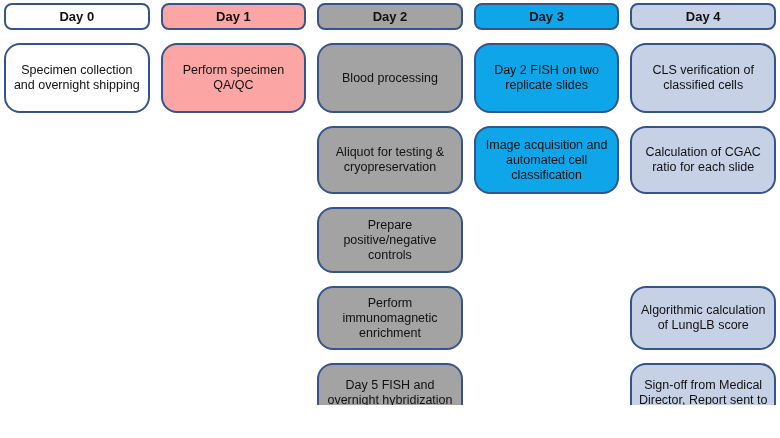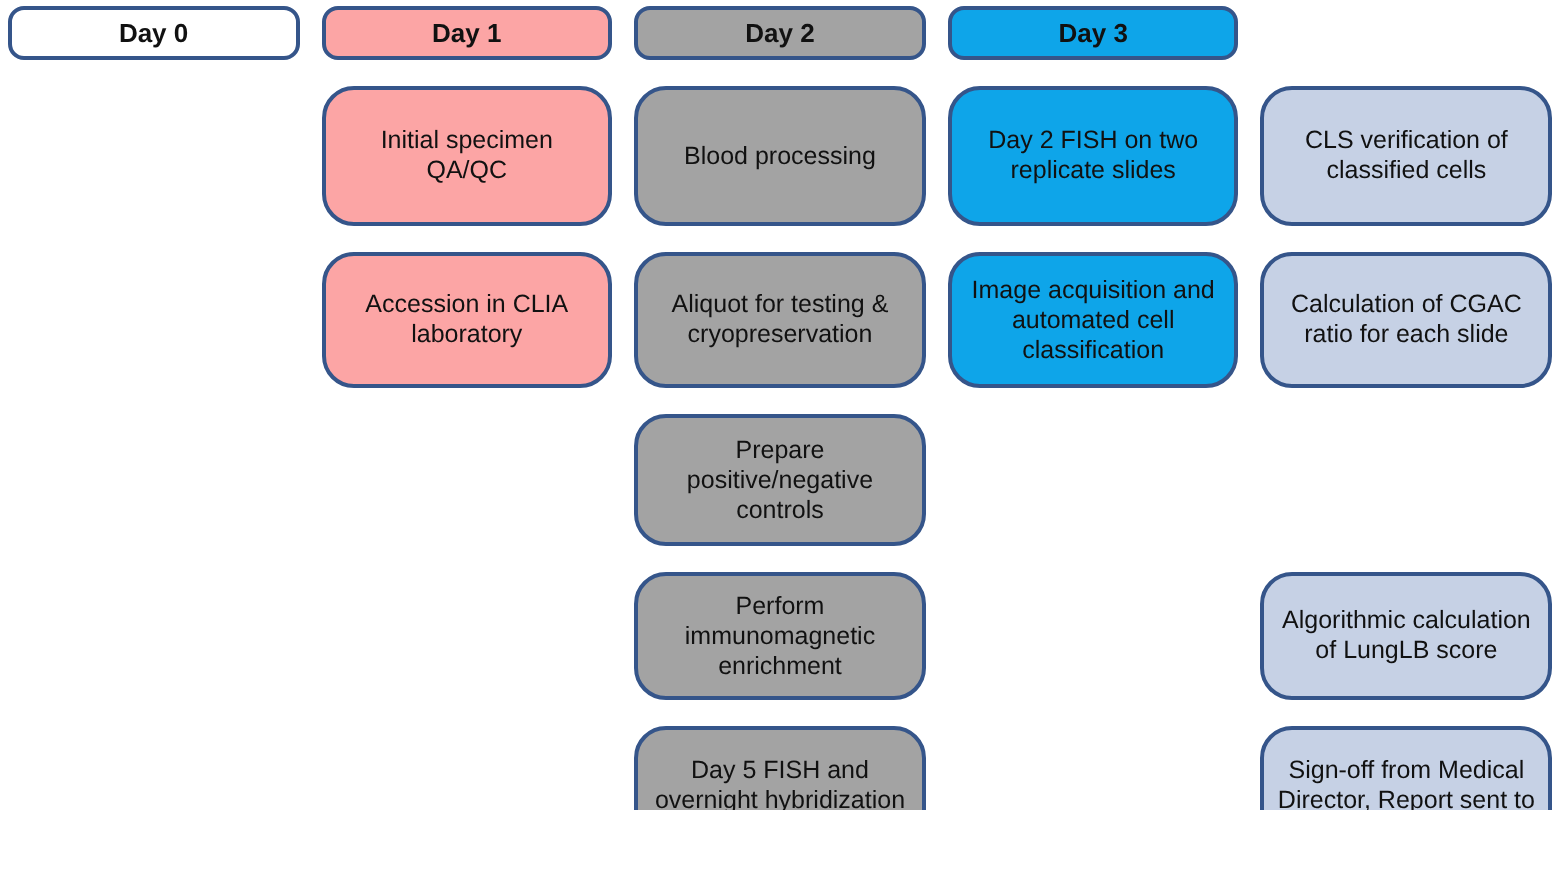--- a/index.html
+++ b/index.html
@@ -52,35 +52,36 @@
   .r1 { grid-row: 1; } .r2 { grid-row: 2; } .r3 { grid-row: 3; }
   .r4 { grid-row: 4; } .r5 { grid-row: 5; } .r6 { grid-row: 6; }
 </style>
 </head>
 <body>
 
 <div class="canvas">
   <div class="grid">
 
     <div class="box hdr f0 c1 r1">Day 0</div>
+    <div class="box f0 c1 r2">Specimen collection and overnight shipping</div>
 
     <div class="box hdr f1 c2 r1">Day 1</div>
-    <div class="box f1 c2 r2">Initial specimen QA/QC</div>
-    <div class="box f1 c2 r3">Accession in CLIA laboratory</div>
+    <div class="box f1 c2 r2">Perform specimen QA/QC</div>
 
     <div class="box hdr f2 c3 r1">Day 2</div>
     <div class="box f2 c3 r2">Blood processing</div>
     <div class="box f2 c3 r3">Aliquot for testing &amp; cryopreservation</div>
     <div class="box f2 c3 r5">Perform immunomagnetic enrichment</div>
     <div class="box f2 c3 r4">Prepare positive/negative controls</div>
     <div class="box f2 c3 r6">Day 5 FISH and overnight hybridization on two replicate slides</div>
 
     <div class="box hdr f3 c4 r1">Day 3</div>
     <div class="box f3 c4 r2">Day 2 FISH on two replicate slides</div>
     <div class="box f3 c4 r3">Image acquisition and automated cell classification</div>
 
+    <div class="box hdr f4 c5 r1">Day 4</div>
     <div class="box f4 c5 r2">CLS verification of classified cells</div>
     <div class="box f4 c5 r3">Calculation of CGAC ratio for each slide</div>
     <div class="box f4 c5 r5">Algorithmic calculation of LungLB score</div>
     <div class="box f4 c5 r6">Sign-off from Medical Director, Report sent to ordering physician</div>
 
   </div>
 </div>
 
 </body></html>

